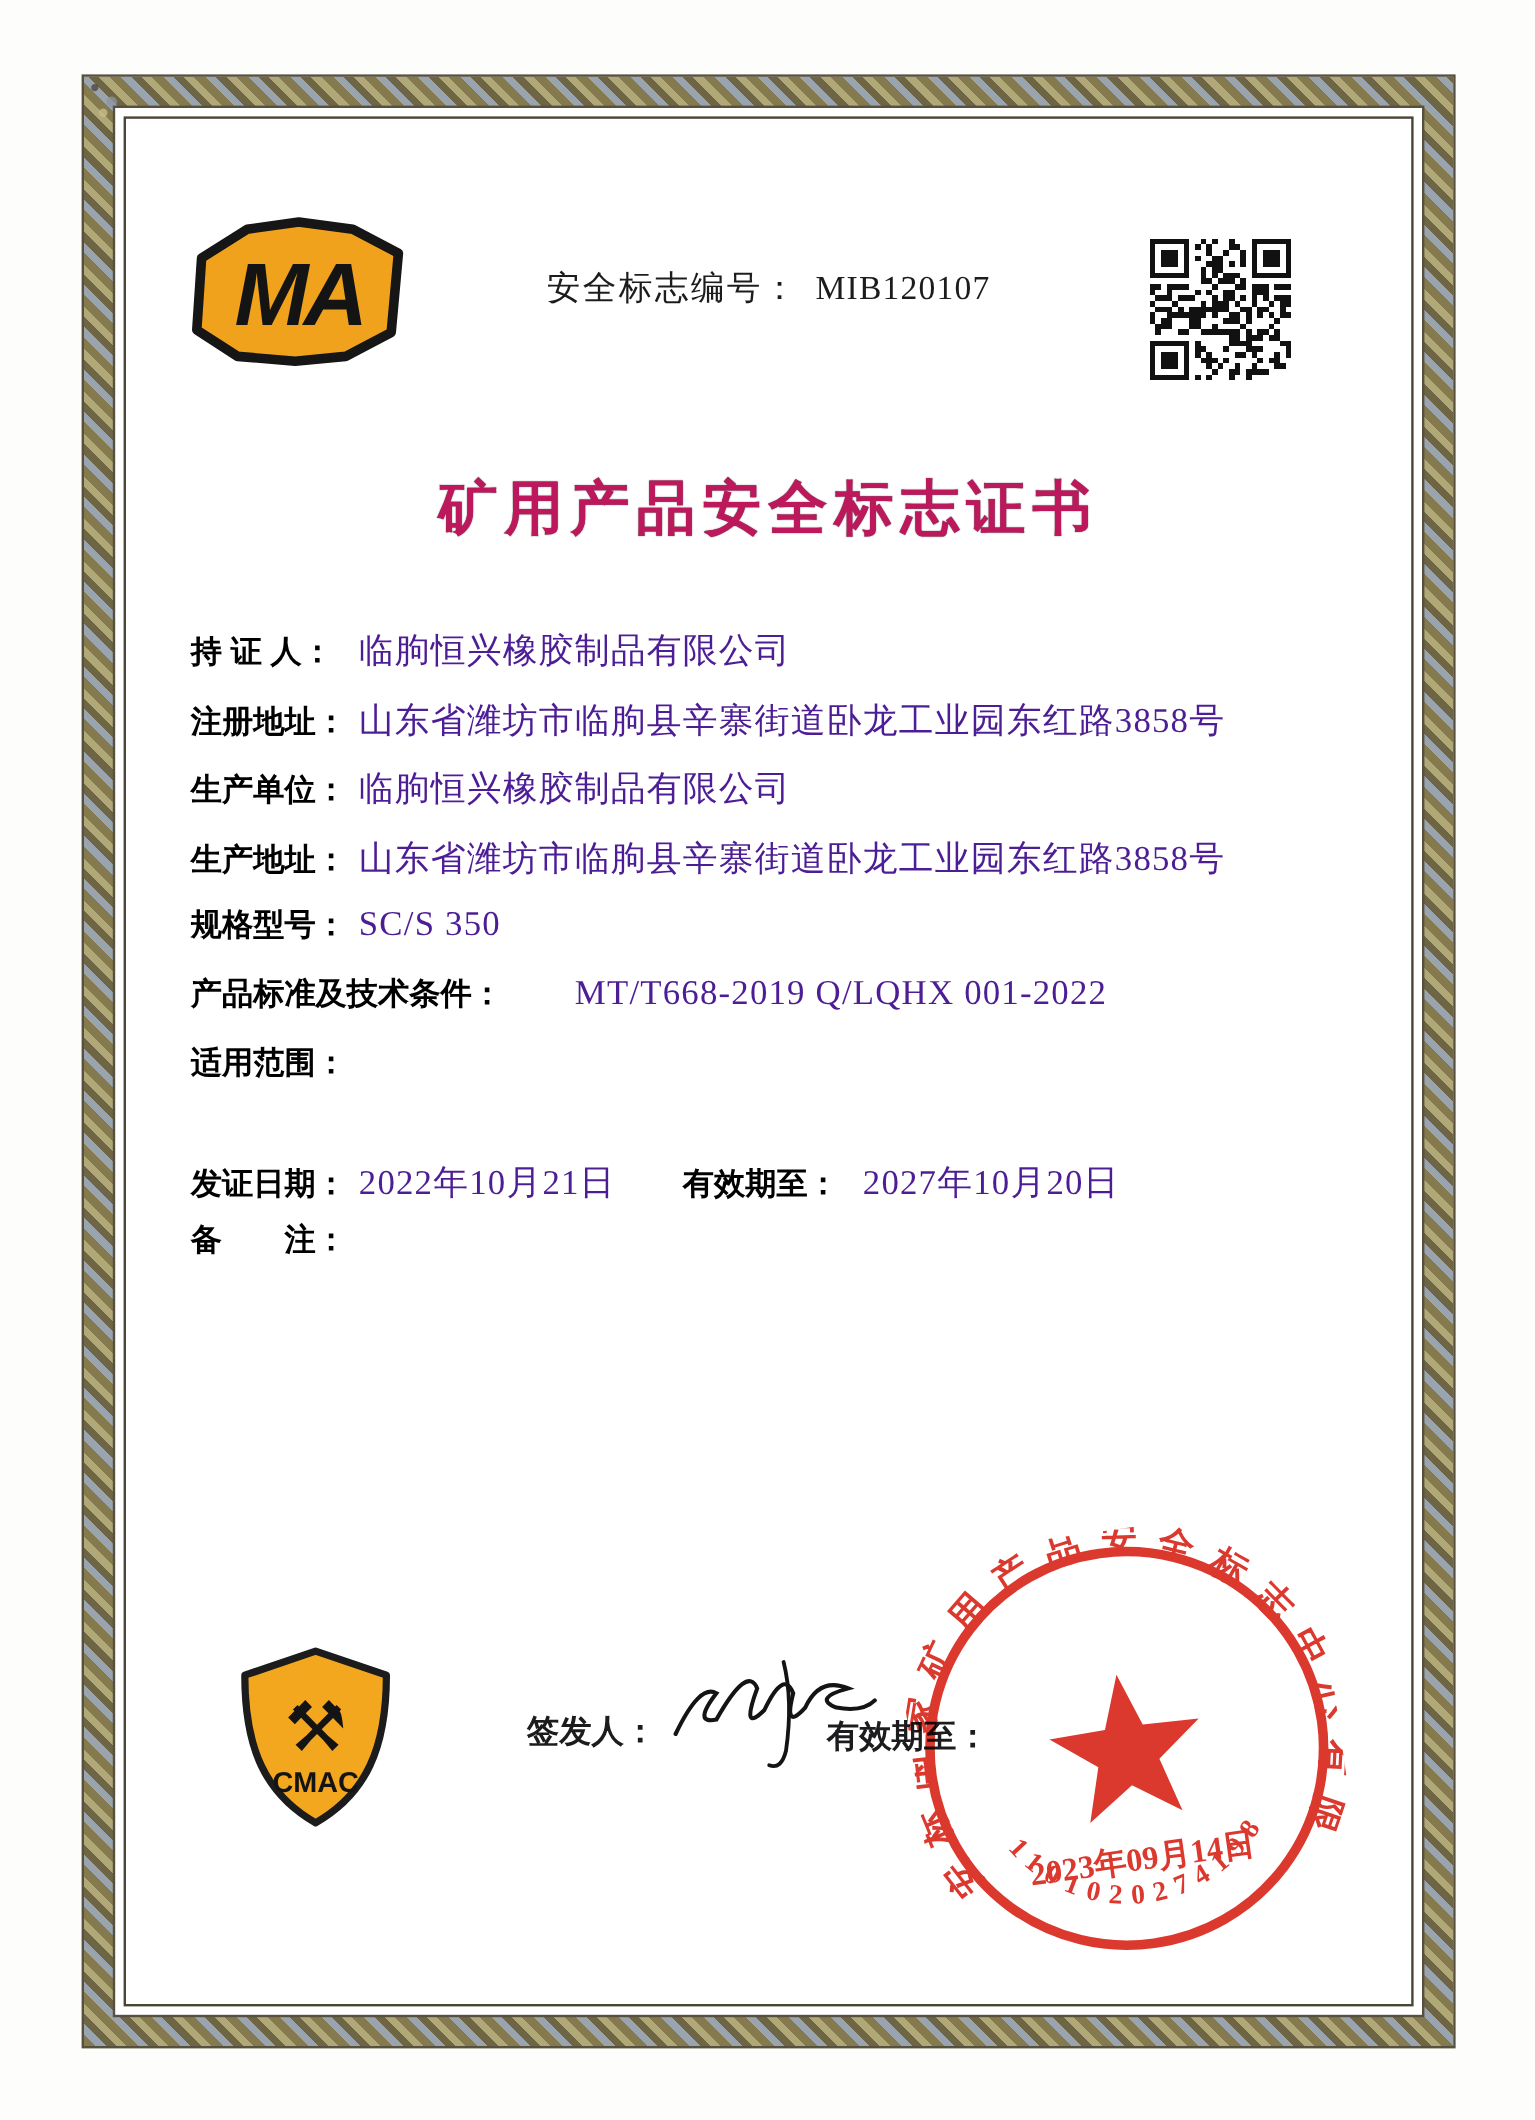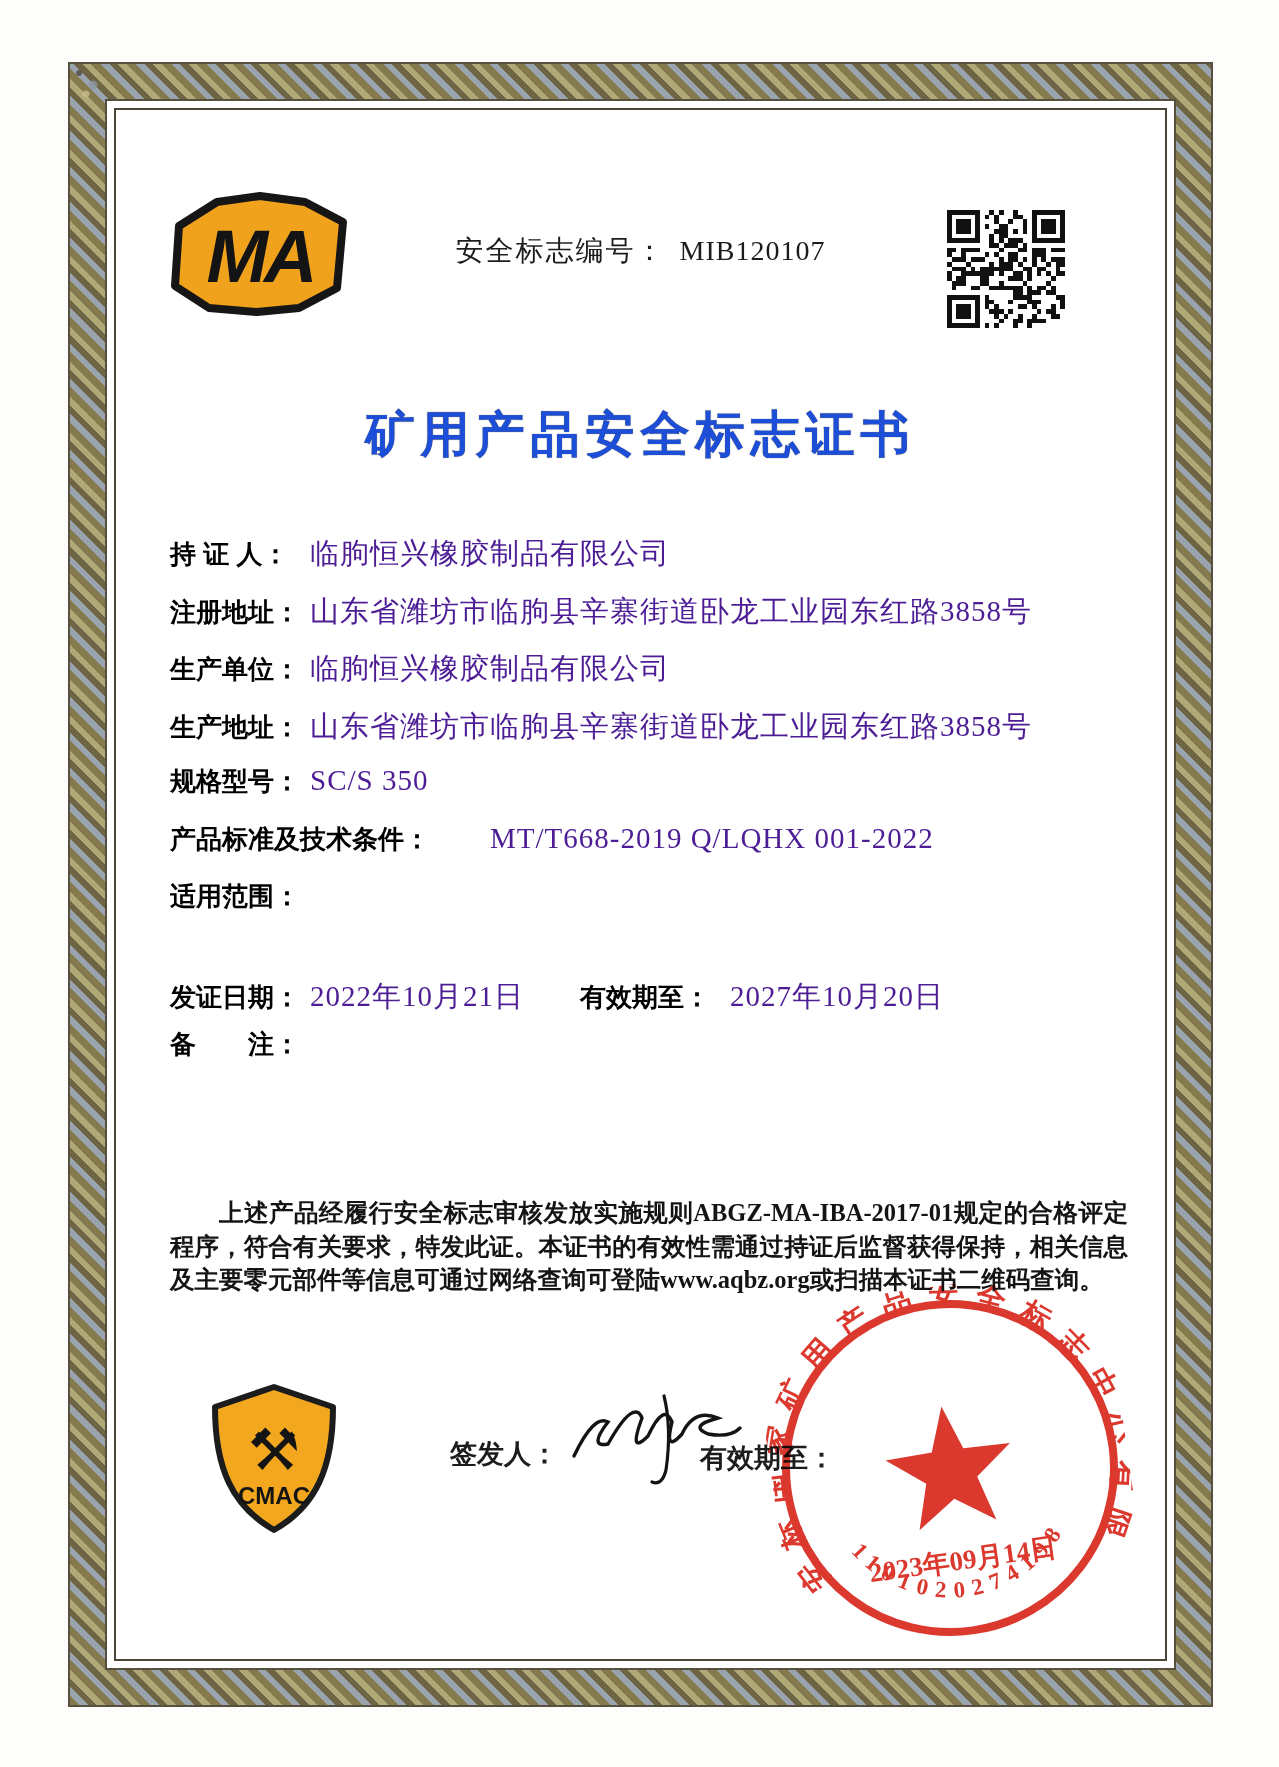--- a/index.html
+++ b/index.html
@@ -10,21 +10,21 @@
     color:#1c1c1e;
     position:relative;
     overflow:hidden;
   }
   .page{position:absolute;inset:0;}
   
   .frame{
     position:absolute;
     left:68px;top:62px;right:66px;bottom:60px;
     border:2px solid #57503e;
-    padding:44px;
+    padding:33px;
     box-sizing:border-box;
     background:
       radial-gradient(circle at 9px 9px, rgba(58,52,38,.65) 2.5px, transparent 3.5px),
       radial-gradient(circle at 23px 21px, rgba(140,150,163,.75) 4px, transparent 5px),
       radial-gradient(circle at 16px 30px, rgba(201,188,140,.8) 3px, transparent 4px),
       repeating-linear-gradient(45deg, #857a4e 0 7px, #9aa4af 7px 13px, #6d6544 13px 19px, #b1a878 19px 25px);
   }
   .paper{
     position:relative;
     width:100%;height:100%;
@@ -36,21 +36,21 @@
   
   .ma-logo{position:absolute;left:49px;top:80px;width:190px;height:128px;}
   .certno{position:absolute;left:0;top:122px;width:100%;text-align:center;
     font-size:28px;font-weight:400;letter-spacing:2px;}
   .certno .val{font-family:"Liberation Serif",serif;margin-left:14px;letter-spacing:1px;}
   .qr{position:absolute;right:100px;top:100px;width:118px;height:118px;}
   
   .title{
     position:absolute;left:0;top:292px;width:100%;
     text-align:center;font-size:49px;font-weight:800;
-    letter-spacing:6px;color:#1d4ed8;
+    letter-spacing:6px;color:#be185d;
     font-family:"Liberation Serif","DejaVu Serif",serif;
     text-shadow:0 0 1px #333;
   }
   
   .fields{position:absolute;left:54px;top:424px;width:966px;}
   .frow{display:flex;align-items:baseline;height:57.5px;}
   .f-label{
     flex:0 0 140px;font-size:26px;font-weight:700;white-space:pre;
     font-family:"Liberation Sans","DejaVu Sans",sans-serif;color:#000000;
   }
@@ -351,21 +351,20 @@
           <span class="f-value v1">2022年10月21日</span>
           <span class="f-label l2">有效期至：</span>
           <span class="f-value">2027年10月20日</span>
         </div>
         <div class="frow remark">
           <span class="f-label">备　　注：</span>
           <span class="f-value"></span>
         </div>
       </div>
 
-      <div class="statement">上述产品经履行安全标志审核发放实施规则ABGZ-MA-IBA-2017-01规定的合格评定程序，符合有关要求，特发此证。本证书的有效性需通过持证后监督获得保持，相关信息及主要零元部件等信息可通过网络查询可登陆www.aqbz.org或扫描本证书二维码查询。</div>
 
       <div class="cmac">
         <svg width="140" height="155" viewBox="0 0 140 155">
           <path d="M70,5 L129,25 C129,86 112,124 70,148 C28,124 11,86 11,25 Z" fill="#F2A71F" stroke="#1c1c1c" stroke-width="6" stroke-linejoin="round"></path>
           <text x="70" y="88" text-anchor="middle" font-size="58" fill="#141414" font-family="DejaVu Sans, sans-serif">⚒</text>
           <text x="70" y="122" text-anchor="middle" font-size="24" font-weight="800" font-family="Liberation Sans, DejaVu Sans, sans-serif" fill="#141414">CMAC</text>
         </svg>
       </div>
 
       <div class="signer-label">签发人：</div>

